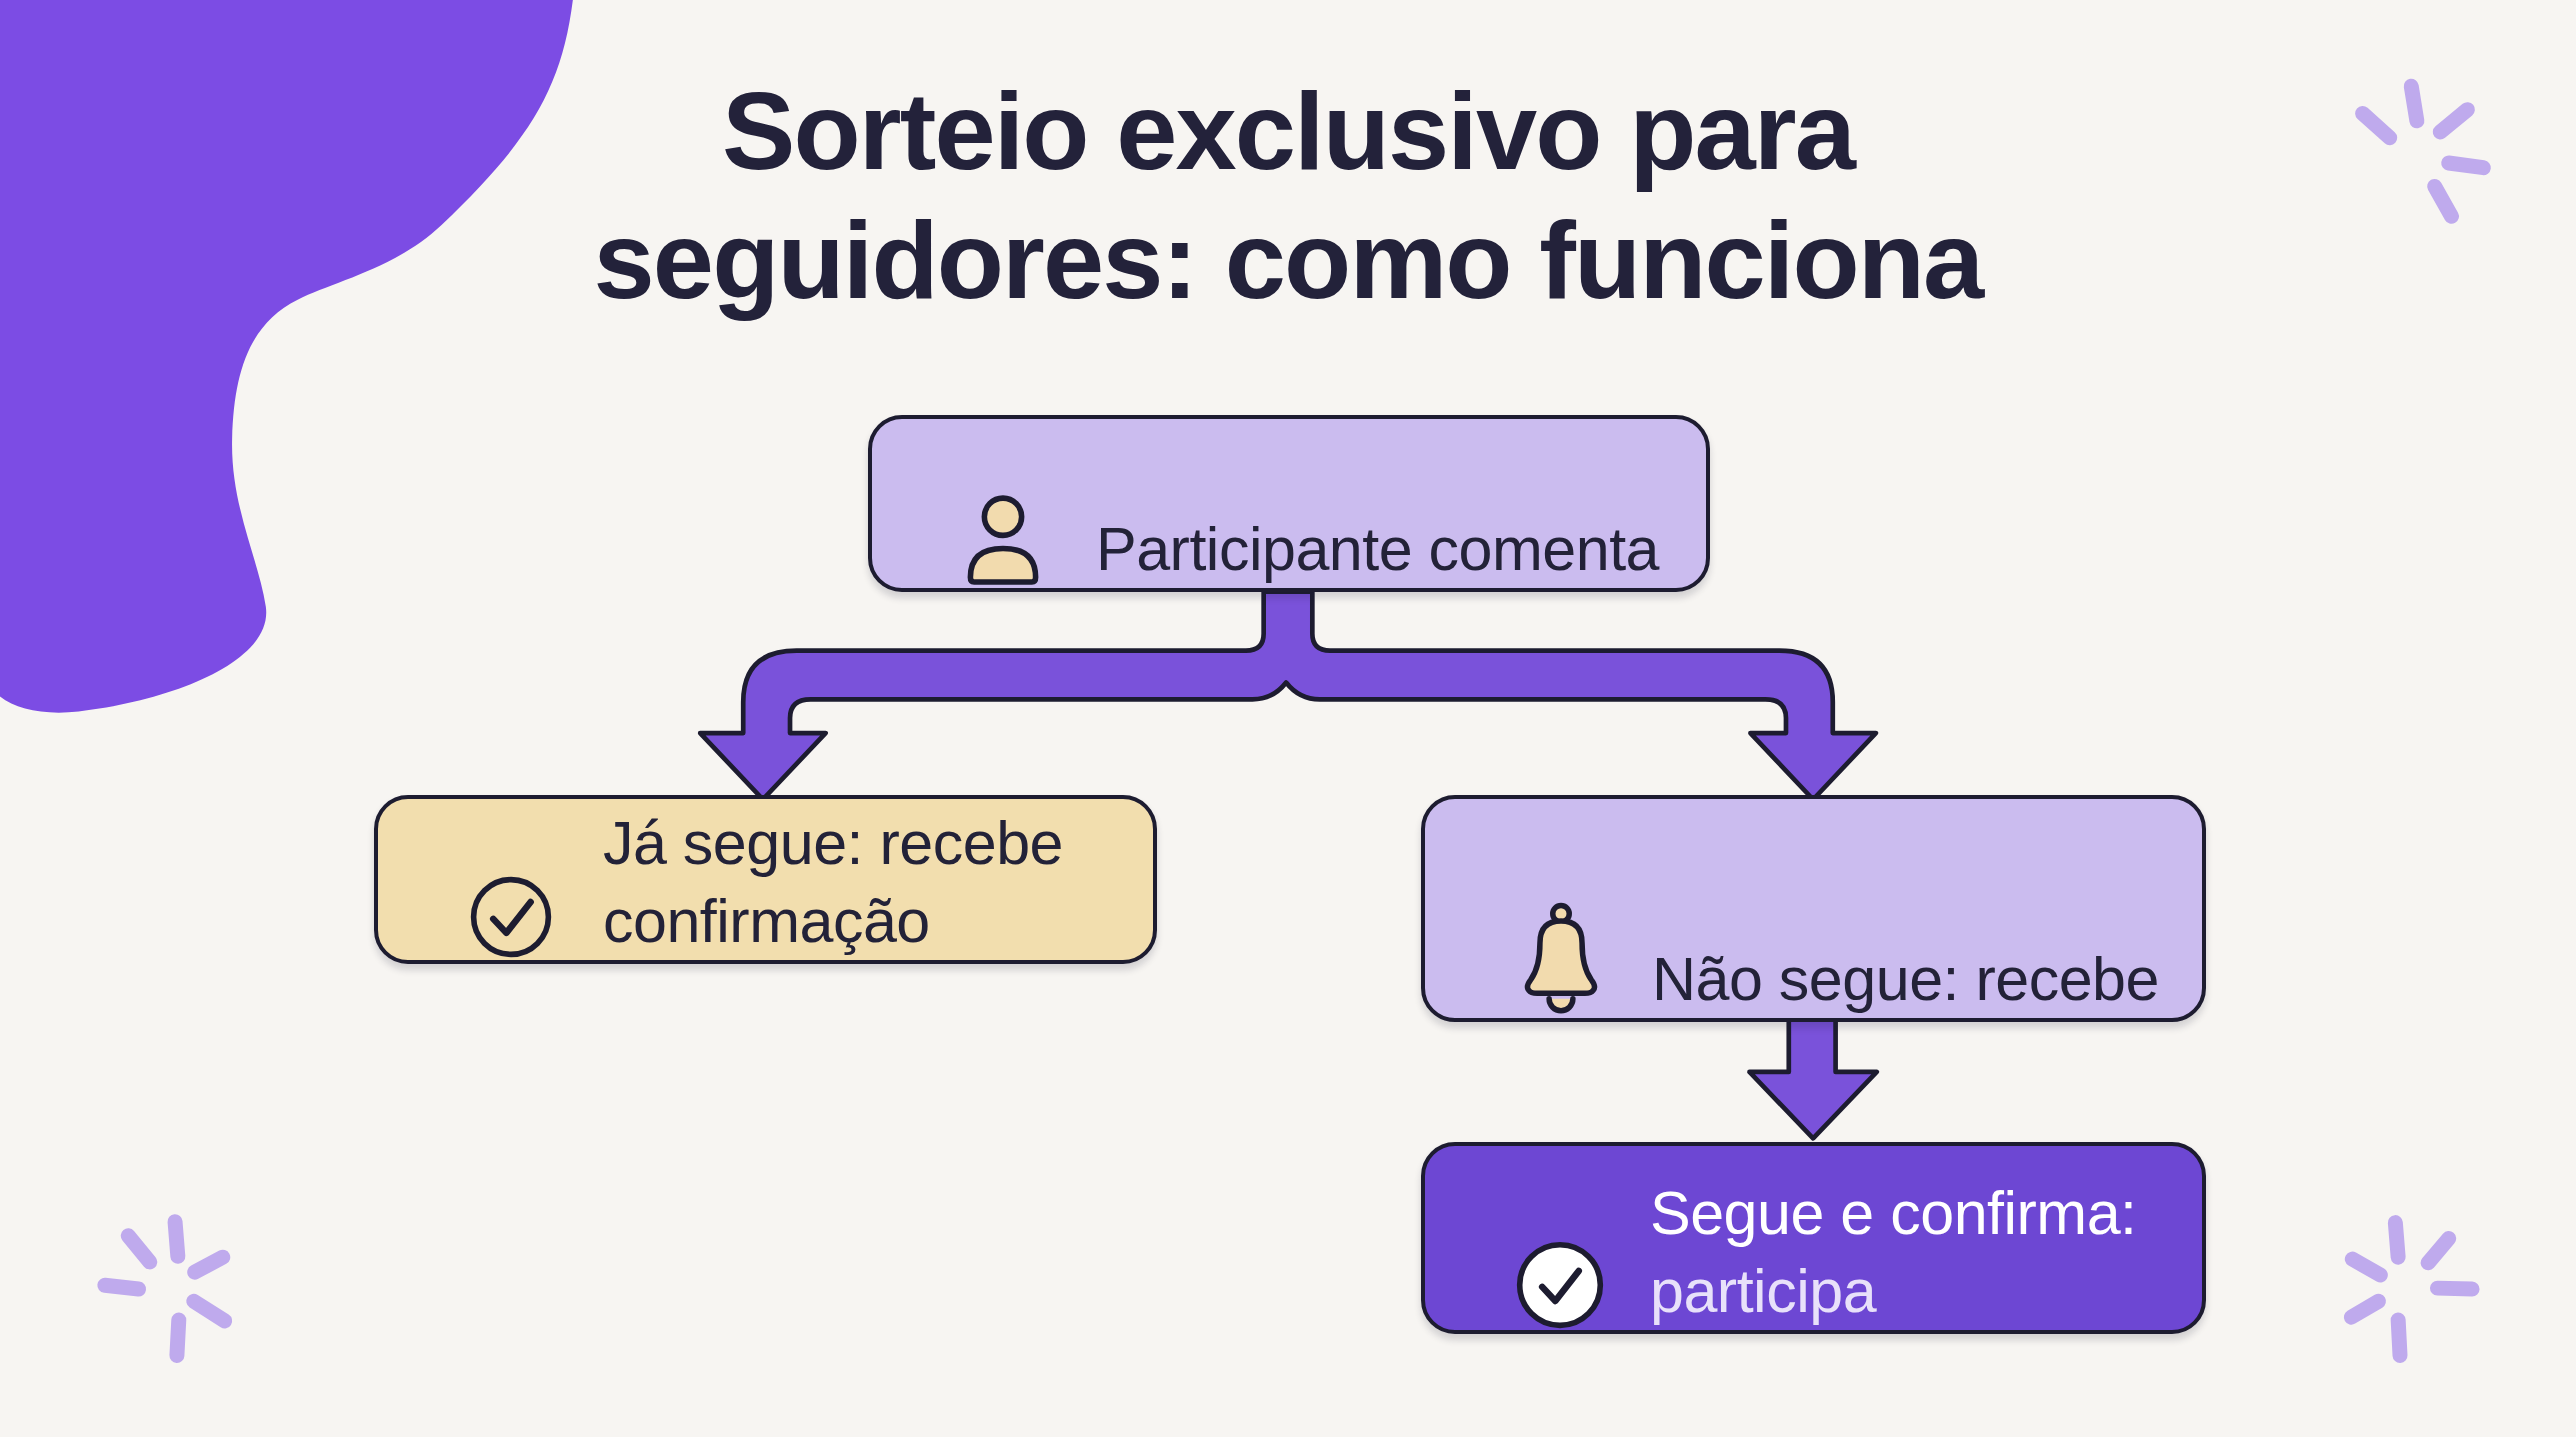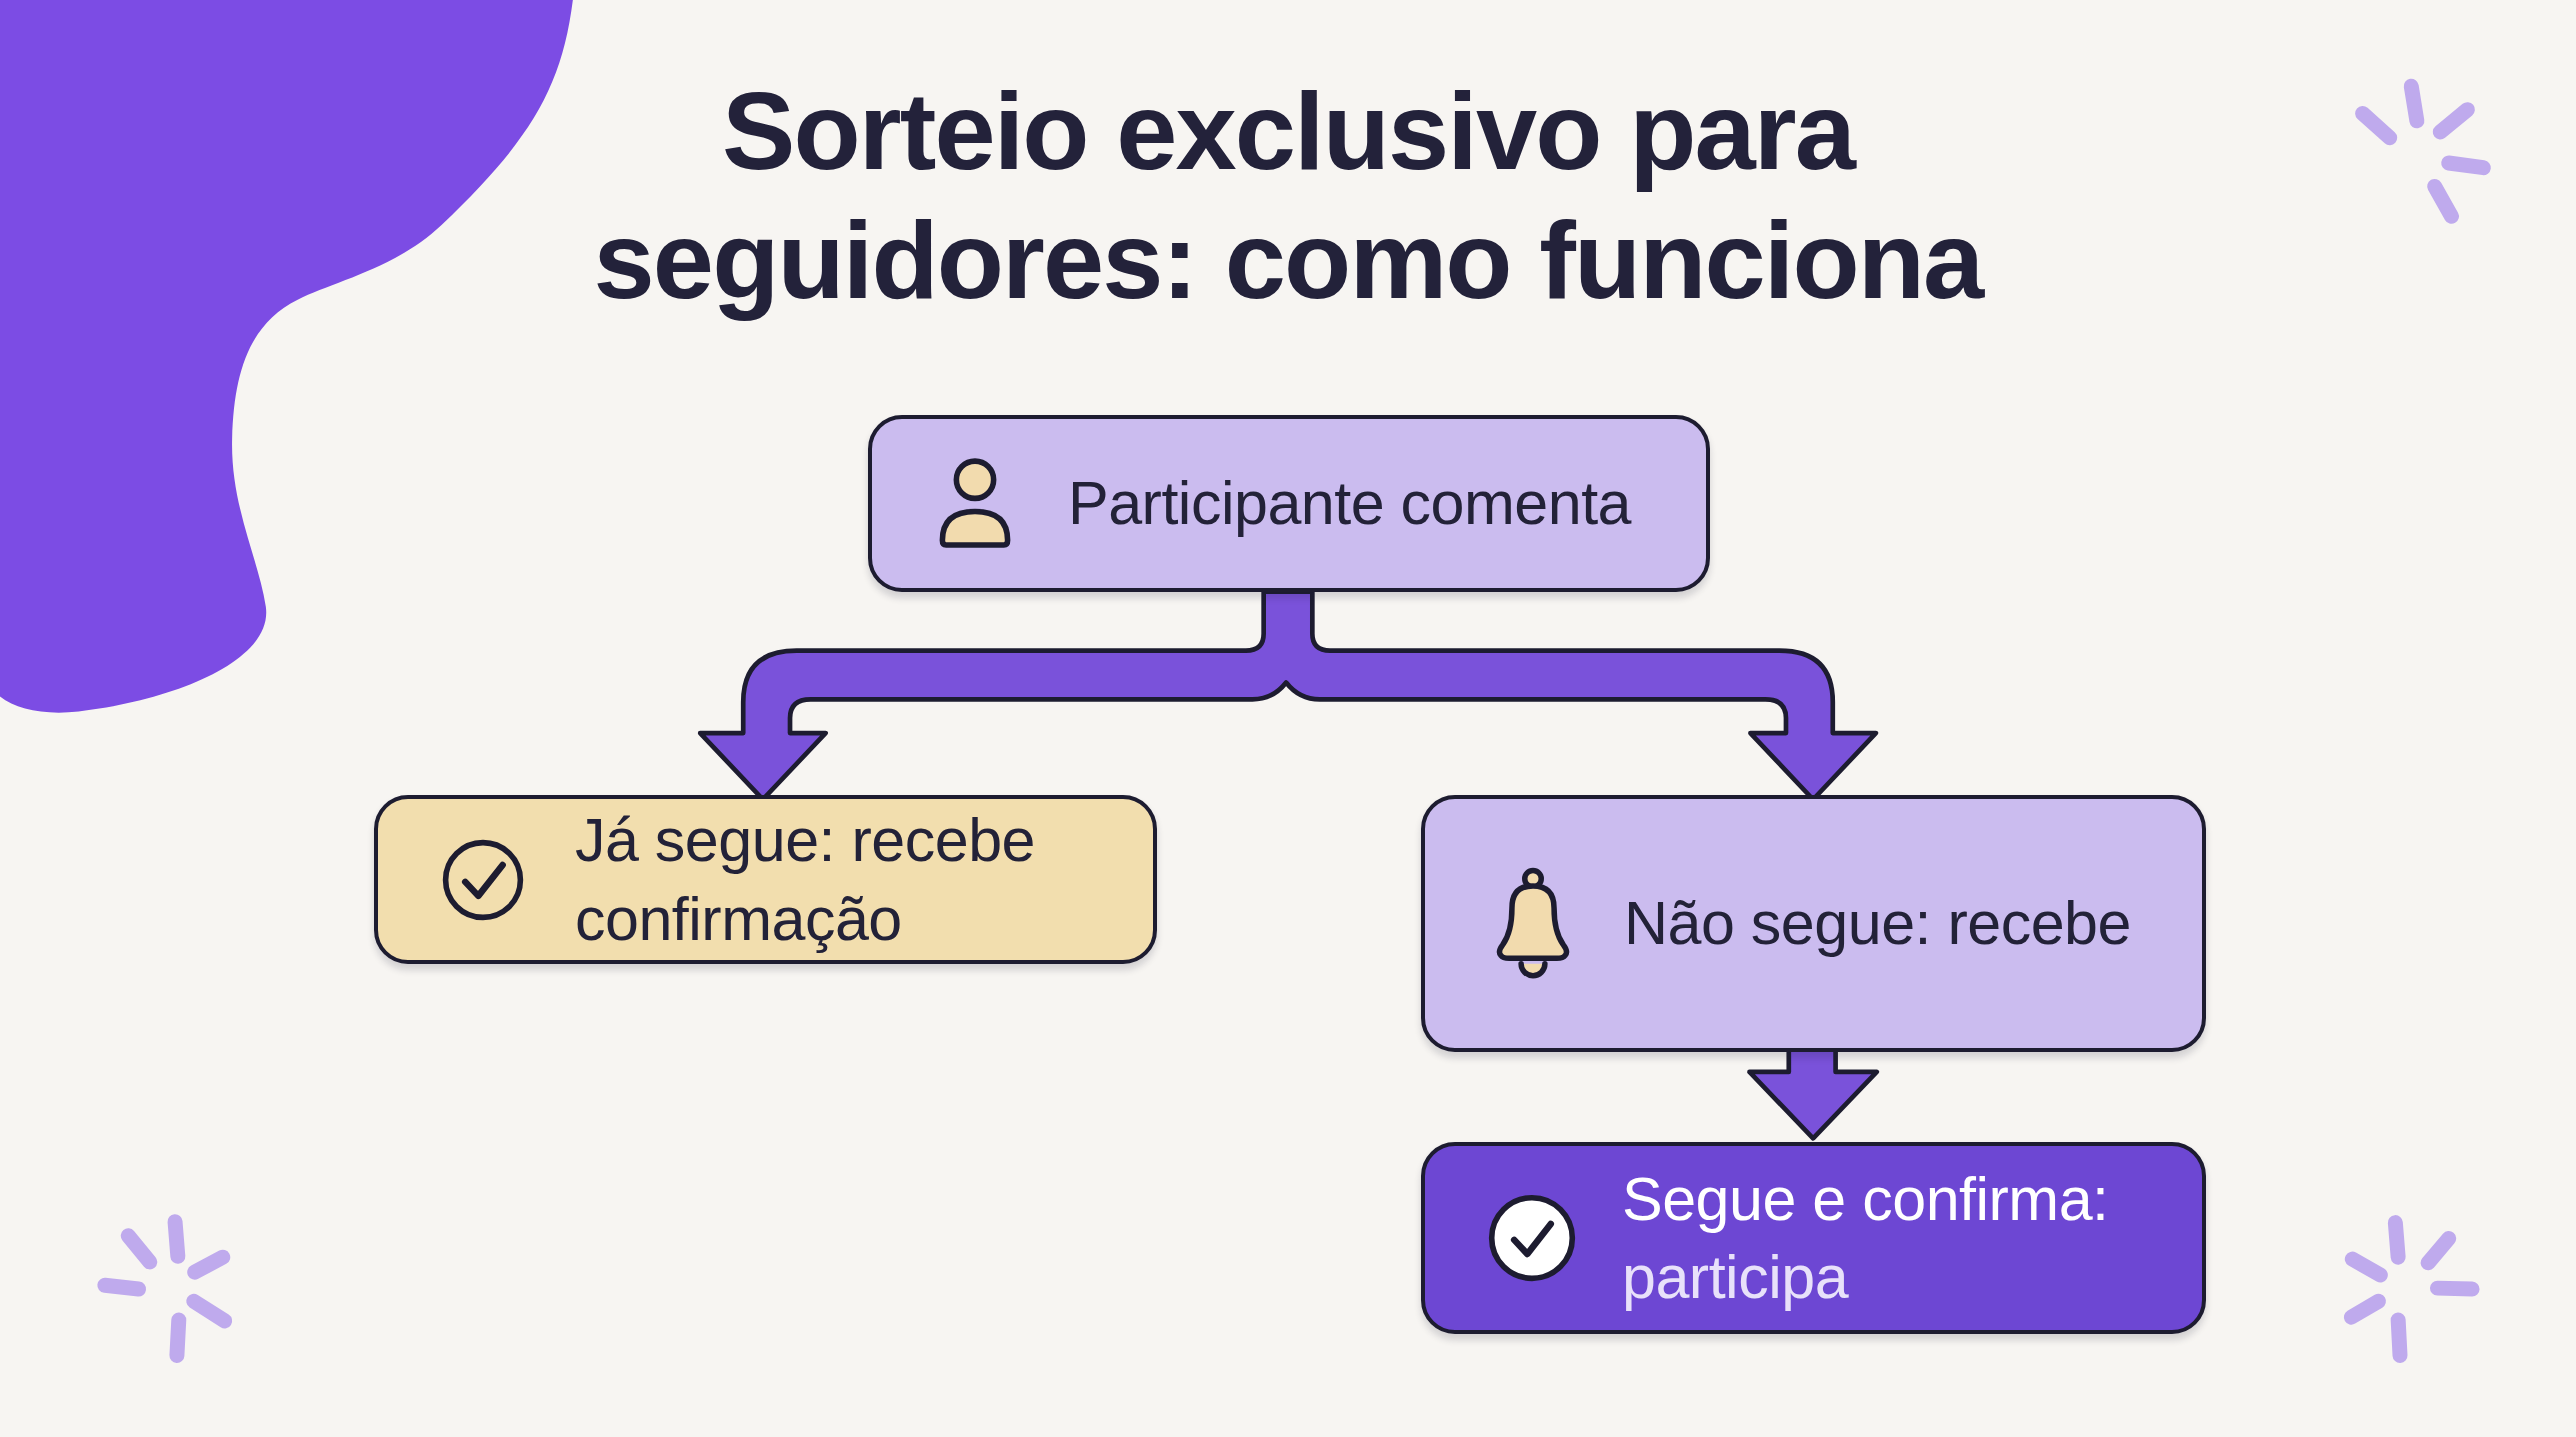--- a/index.html
+++ b/index.html
@@ -13,29 +13,29 @@
   .deco-layer{position:absolute;left:0;top:0;width:100%;height:100%;}
   .title{
     position:absolute;left:0;top:67px;width:100%;
     margin:0;text-align:center;
     font-size:110px;font-weight:700;letter-spacing:-1.9px;
     line-height:1.17;color:#23223a;
   }
   .title span{display:block;}
   .node{
     position:absolute;
-    display:flex;align-items:center;
+    display:flex;align-items:flex-end;
     box-sizing:border-box;
     border:4.7px solid #1d1c30;border-radius:34px;
-    padding-left:62px;
+    padding-left:90px;
     box-shadow:0 5.6px 7.5px rgba(25,24,48,.16);
   }
   .node-start{left:868px;top:415px;width:842px;height:177px;background:#cbbcef;gap:52px;}
   .node-left{left:374px;top:795px;width:783px;height:169px;background:#f2deae;gap:49px;}
-  .node-right{left:1421px;top:795px;width:785px;height:257px;background:#cbbcef;gap:45px;}
+  .node-right{left:1421px;top:795px;width:785px;height:227px;background:#cbbcef;gap:45px;}
   .node-final{left:1421px;top:1142px;width:785px;height:192px;background:#6d47d3;gap:45px;}
   .node-label{
     font-size:61px;line-height:1.28;color:#232238;letter-spacing:-0.5px;
   }
   .node-label span{display:block;}
   .node-final .node-label .line-bold{font-weight:400;color:#ffffff;}
   .node-final .node-label .line-regular{color:#e8e1fa;}
   .icon{flex:0 0 auto;display:block;}
 </style>
 </head>

